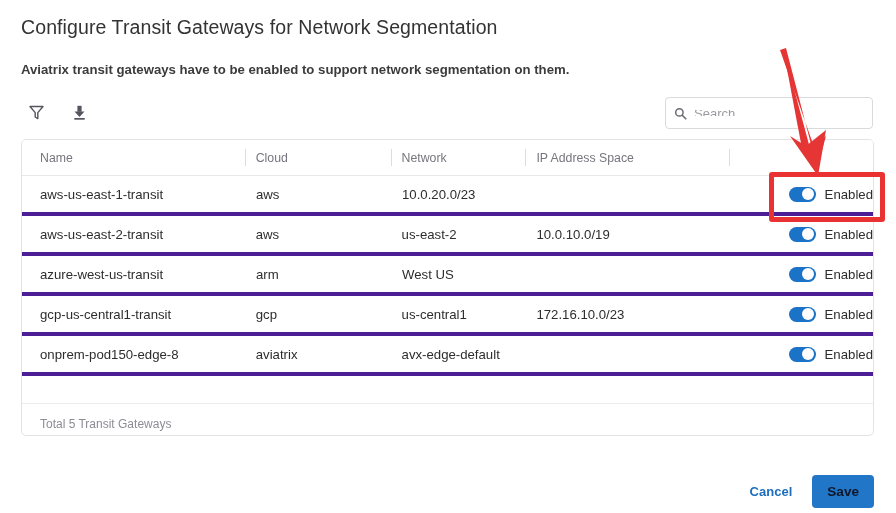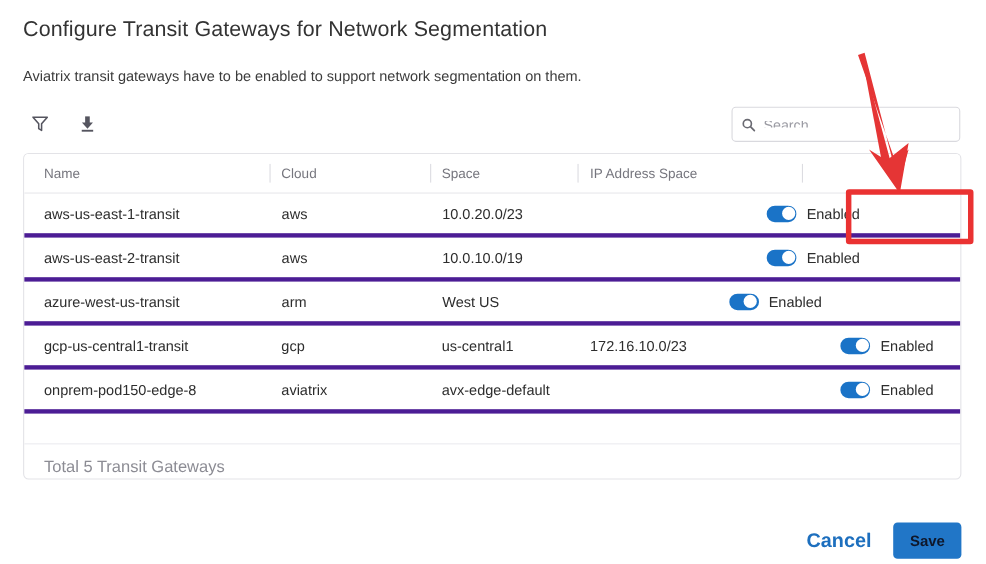--- a/index.html
+++ b/index.html
@@ -23,21 +23,21 @@
     font-weight: 400;
     color: #333333;
     letter-spacing: 0.1px;
     white-space: nowrap;
   }
   .page-subtitle {
     position: absolute;
     left: 21px;
     top: 62px;
     font-size: 13.2px;
-    font-weight: 400;
+    font-weight: 700;
     color: #3c3c3c;
     white-space: nowrap;
   }
 
   
   .toolbar-icons {
     position: absolute;
     left: 24px;
     top: 100px;
     display: flex;
@@ -137,30 +137,30 @@
     font-size: 13.2px;
     color: #2d2d2d;
     height: 100%;
     display: flex;
     align-items: center;
     padding-left: 11px;
     white-space: nowrap;
     overflow: hidden;
   }
   .td.c-name { padding-left: 18px; }
-  .td.c-status { justify-content: center; padding-left: 11px; }
+  .td.c-status { justify-content: flex-end; padding-left: 11px; }
 
   .empty-row { height: 28px; border-bottom: 1px solid #ececf0; }
 
   .tfoot {
     height: 40px;
     display: flex;
     align-items: center;
     padding-left: 18px;
-    font-size: 15px;
+    font-size: 12px;
     color: #8c8c94;
   }
 
   
   .toggle-wrap {
     display: flex;
     align-items: center;
     gap: 9px;
     cursor: pointer;
   }
@@ -190,21 +190,21 @@
   
   .actions {
     position: absolute;
     right: 22px;
     top: 475px;
     display: flex;
     align-items: center;
     gap: 18px;
   }
   .btn-cancel {
-    font-size: 18px;
+    font-size: 13px;
     font-weight: bold;
     color: #1d6fbe;
     background: none;
     border: none;
     cursor: pointer;
     font-family: "Liberation Sans", sans-serif;
     padding: 6px 2px;
   }
   .btn-save {
     font-size: 13.6px;
@@ -268,21 +268,21 @@
     </svg>
   </span>
   <input class="search-input" type="text" placeholder="Search" style="">
 </div>
 
 <div class="table-card">
 
   <div class="thead">
     <div class="th c-name">Name</div>
     <div class="th c-cloud divided">Cloud</div>
-    <div class="th c-region divided">Space</div>
+    <div class="th c-region divided">Network</div>
     <div class="th c-ip divided">IP Address Space</div>
     <div class="th c-status divided"></div>
   </div>
 
   <div class="trow">
     <div class="td c-name">aws-us-east-1-transit</div>
     <div class="td c-cloud">aws</div>
     <div class="td c-ip">10.0.20.0/23</div>
     <div class="td c-status">
       <span class="toggle-wrap">
@@ -290,20 +290,21 @@
             <span class="knob"></span>
           </span>
         <span class="toggle-label">Enabled</span>
       </span>
     </div>
   </div>
 
   <div class="trow">
     <div class="td c-name">aws-us-east-2-transit</div>
     <div class="td c-cloud">aws</div>
+    <div class="td c-region">us-east-2</div>
     <div class="td c-ip">10.0.10.0/19</div>
     <div class="td c-status">
       <span class="toggle-wrap">
         <span class="toggle">
             <span class="knob"></span>
           </span>
         <span class="toggle-label">Enabled</span>
       </span>
     </div>
   </div>

